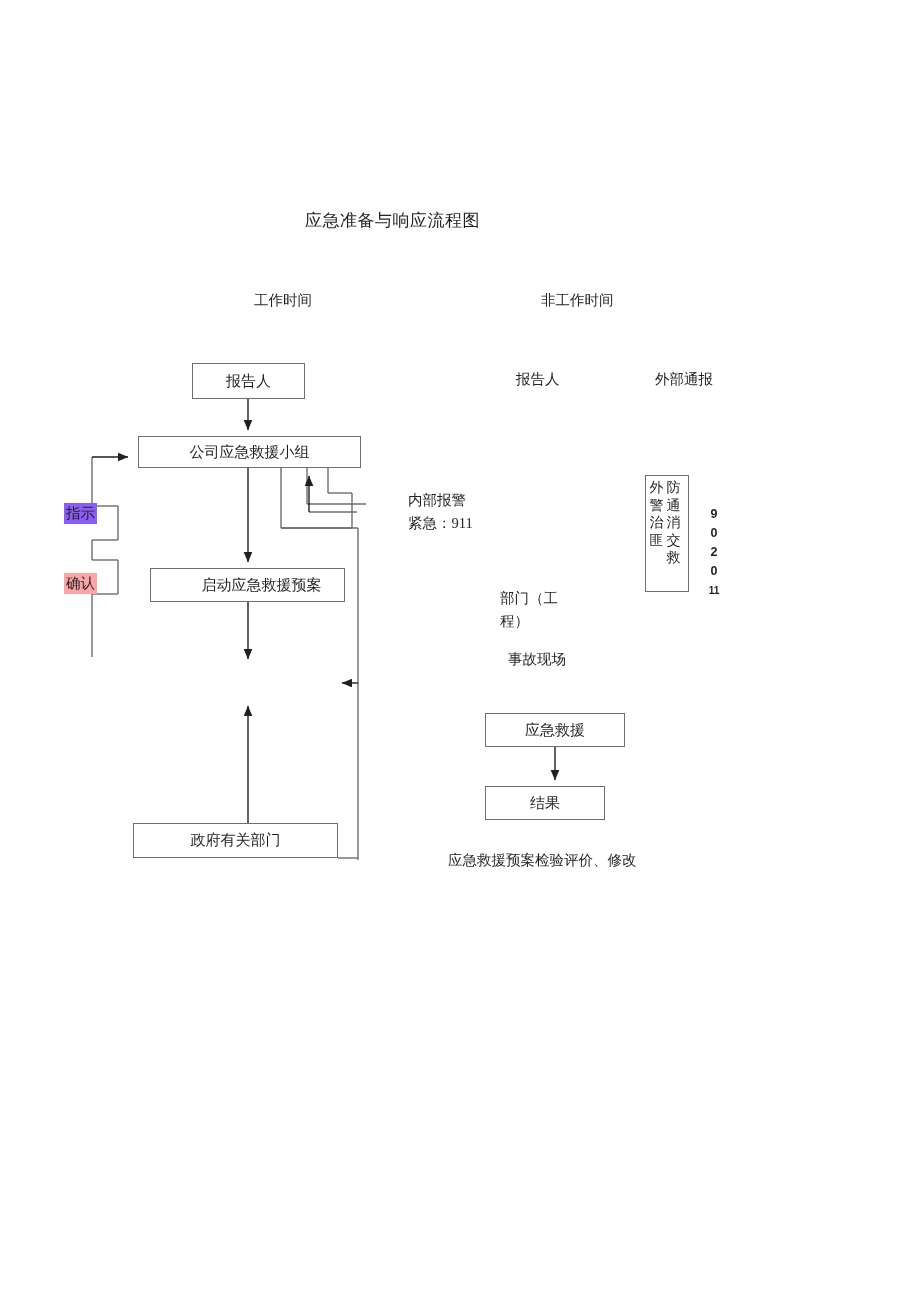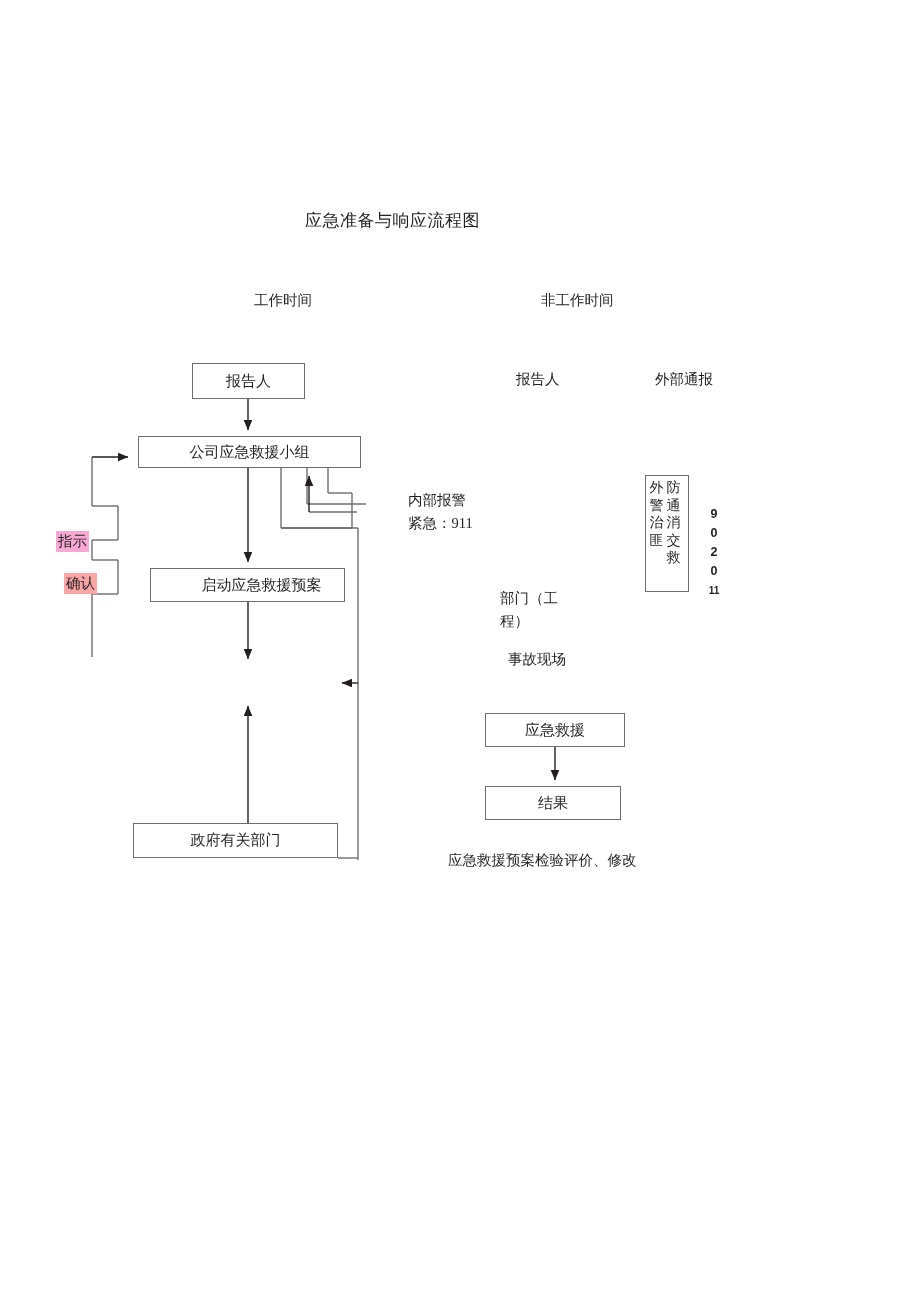--- a/index.html
+++ b/index.html
@@ -151,21 +151,21 @@
 
   <div class="node-box" style="left:150px; top:568px; width:195px; height:34px;padding-left:28px;">
     <span class="boxlabel">启动应急救援预案</span>
   </div>
 
 
   <div class="node-box" style="left:133px; top:823px; width:205px; height:35px;">
     <span class="boxlabel">政府有关部门</span>
   </div>
 
-  <div class="txt plain" style="left:56px; top:503px; background:#f9a8d4; padding:1px 2px;margin-top:28px;">指示</div>
+  <div class="txt plain" style="left:64px; top:503px; background:#8b5cf6; padding:1px 2px;">指示</div>
   <div class="txt plain" style="left:64px; top:573px; background:#fca5a5; padding:1px 2px;">确认</div>
 
   <div class="txt plain" style="left:516px; top:370px;">报告人</div>
   <div class="txt plain" style="left:655px; top:370px;">外部通报</div>
 
   <div class="txt plain" style="left:408px; top:491px;">内部报警</div>
   <div class="txt plain" style="left:408px; top:514px;">紧急：911</div>
 
   <div class="alarmbox" style="left:645px; top:475px; width:42px; height:115px;"></div>
   <div class="vcol" style="left:665px; top:479px;">
@@ -192,19 +192,19 @@
 
   <div class="txt plain" style="left:500px; top:589px;">部门（工</div>
   <div class="txt plain" style="left:500px; top:612px;">程）</div>
 
   <div class="txt plain" style="left:508px; top:650px;">事故现场</div>
 
   <div class="node-box" style="left:485px; top:713px; width:140px; height:34px;">
     <span class="boxlabel">应急救援</span>
   </div>
 
-  <div class="node-box" style="left:485px; top:786px; width:136px; height:34px;">
+  <div class="node-box" style="left:485px; top:786px; width:120px; height:34px;">
     <span class="boxlabel">结果</span>
   </div>
 
   <div class="txt plain" style="left:448px; top:851px;">应急救援预案检验评价、修改</div>
 
 </div>
 
 </body></html>

